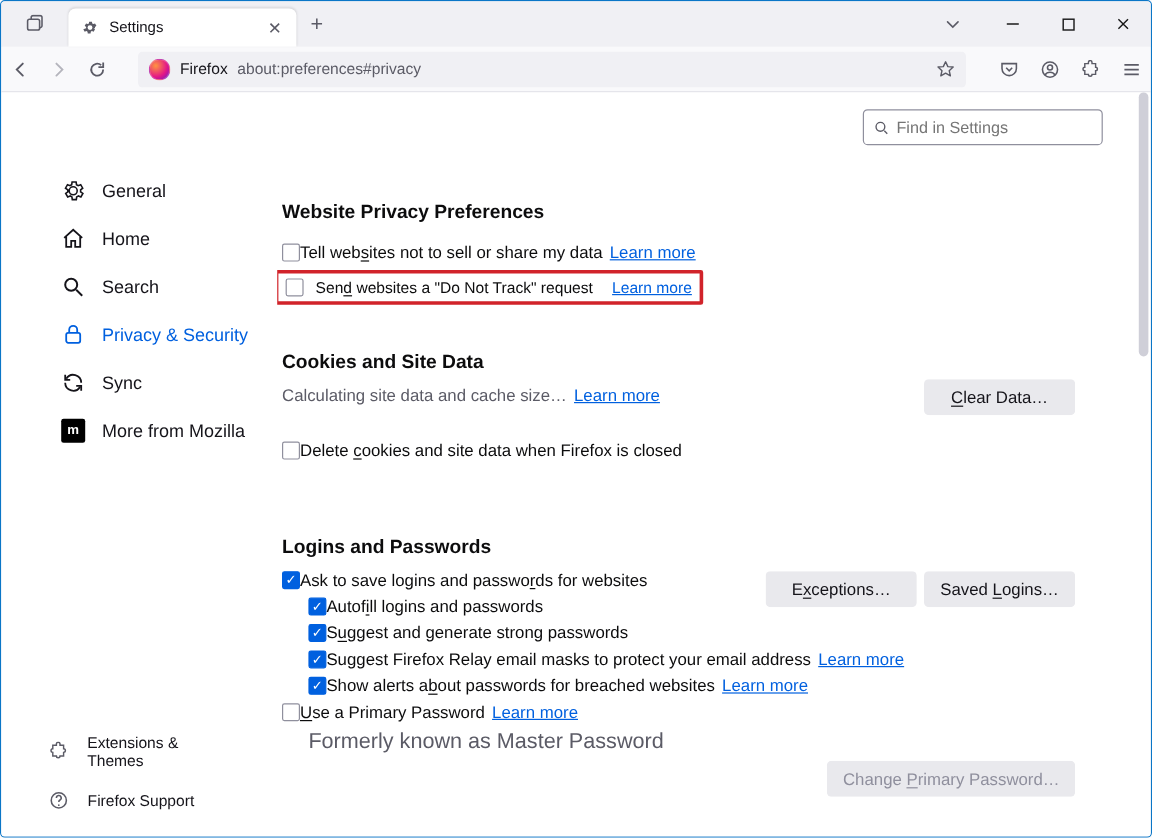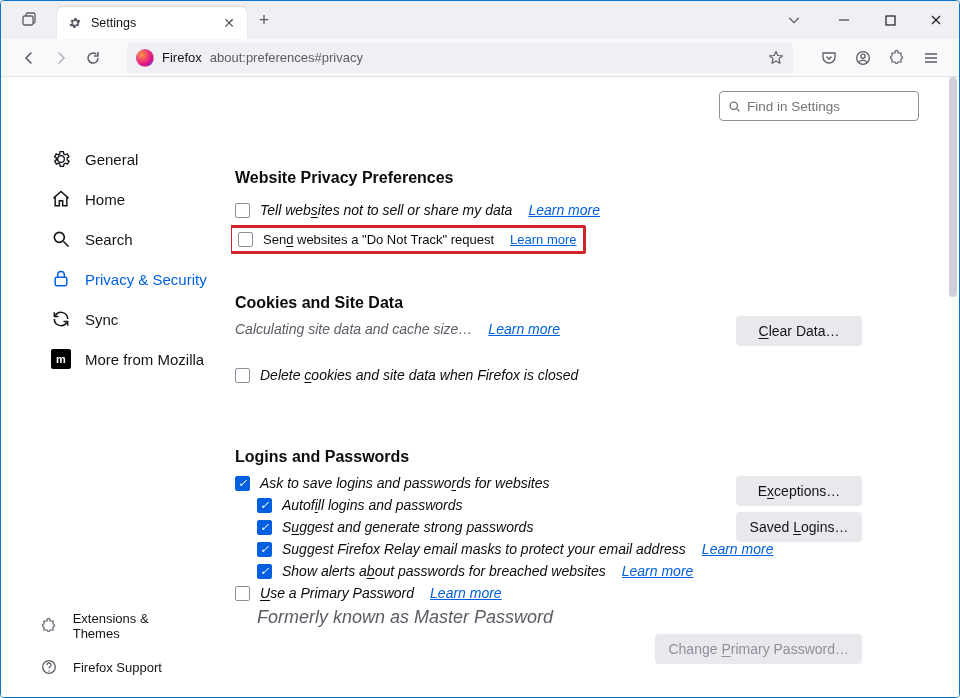--- a/index.html
+++ b/index.html
@@ -12,21 +12,21 @@
   .tab { height: 32px; margin-top:6px; background: #fff; border-top-left-radius: 6px; border-top-right-radius:6px; display:flex; align-items:center; padding:0 10px; min-width: 190px; box-shadow: 0 -1px 2px rgba(0,0,0,.1); }
   .tab .gear { width:16px; height:16px; display:flex; align-items:center; justify-content:center; margin-right:8px; color:#5b5b66;}
   .tab .label { flex:1; font-size:12.5px; color:#15141a;}
   .tab .close { width:16px; text-align:center; color:#5b5b66; font-size:14px;}
   .new-tab { width:34px; text-align:center; color:#5b5b66; font-size:18px;}
   .spacer { flex:1; }
   .win-btn { width:46px; height:38px; display:flex; align-items:center; justify-content:center; color:#1b1b1b; }
   .chev { width:34px; text-align:center; color:#5b5b66;}
 
   
-  .toolbar { height: 38px; background:#f9f9fb; display:flex; align-items:center; padding:0 12px; border-bottom:1px solid #e0e0e6;}
+  .toolbar { height: 38px; background:#f9f9fb; display:flex; align-items:center; padding:0 0; border-bottom:1px solid #e0e0e6;}
   .tb-btn { width:32px; height:32px; display:flex; align-items:center; justify-content:center; color:#5b5b66; border-radius:4px;}
   .tb-btn.disabled { color:#b5b5bd; }
   .urlbar { flex:1; height:30px; background:#f0f0f4; border:1px solid transparent; border-radius:4px; margin:0 10px 0 18px; display:flex; align-items:center; padding:0 8px; gap:8px;}
   .urlbar .fx { width:18px; height:18px; border-radius:50%; background: radial-gradient(circle at 30% 30%, #ff9640, #e31587 60%, #5f22c9); border:1px solid #fff3; }
   .urlbar .fx-label { font-size:13px; color:#15141a;}
   .urlbar .addr { font-size:13px; color:#5b5b66; flex:1;}
   .urlbar .star { color:#5b5b66; }
   .tb-right { display:flex; gap:2px; padding-left:10px; }
 
   
@@ -40,30 +40,30 @@
   .side-bottom .side-item { font-size:13px; padding:8px 18px 8px 38px; }
 
   .main { flex:1; position:relative; padding: 14px 40px 0 4px; overflow:hidden; }
   .search-wrap { position:absolute; top:14px; right:40px; }
   .search { width:200px; height:30px; border:1px solid #8f8f9d; border-radius:4px; background:#fff; display:flex; align-items:center; padding:0 8px; gap:6px; }
   .search input { border:none; outline:none; font-size:13.5px; flex:1; background:transparent; }
   .search .mag { color:#5b5b66; font-size:13px; }
 
   .section { margin-top: 78px; }
   h2 { font-size:16px; font-weight:600; margin-bottom:12px; }
-  .row { display:flex; align-items:center; gap:10px; padding:3px 0; font-size:14px;font-style:italic; }
+  .row { display:flex; align-items:center; padding:3px 0; font-size:14px; }
   .cb { width:15px; height:15px; border:1px solid #8f8f9d; border-radius:2px; background:#fff; display:inline-flex; align-items:center; justify-content:center; flex-shrink:0;}
   .cb.checked { background:#0060df; border-color:#0060df; color:#fff; font-size:11px; }
   .link { color:#0060df; text-decoration:underline; cursor:pointer; margin-left:6px; }
   .hl { border:3px solid #d1232a; border-radius:2px; padding:4px 6px 4px 4px; display:inline-flex; align-items:center; gap:10px; margin-left:-6px; margin-top:4px;}
   .hl .cb { margin-left:2px; }
 
   .subhead { font-size:16px; font-weight:600; margin-top:38px; margin-bottom:6px; }
   .muted { color:#5b5b66; font-size:14px; }
-  .btn-col { position:absolute; right:57px; display:flex; flex-direction:column; gap:6px; }
+  .btn-col { position:absolute; right:23px; display:flex; flex-direction:row; gap:6px; }
   .btn { min-width:126px; height:30px; border:1px solid transparent; background:#e9e9ed; border-radius:4px; font-size:14px; padding:0 12px; cursor:pointer; color:#15141a; }
   .btn.disabled { color:#8f8f9d; cursor:default; }
   .indent { margin-left:22px; }
   .underline-hotkey { text-decoration: underline; text-underline-offset:2px; }
 
   
   .sbar { position:absolute; right:2px; top:76px; width:8px; height:220px; background:#cfcfd8; border-radius:4px; }
 
   svg { display:block; }
 </style>

